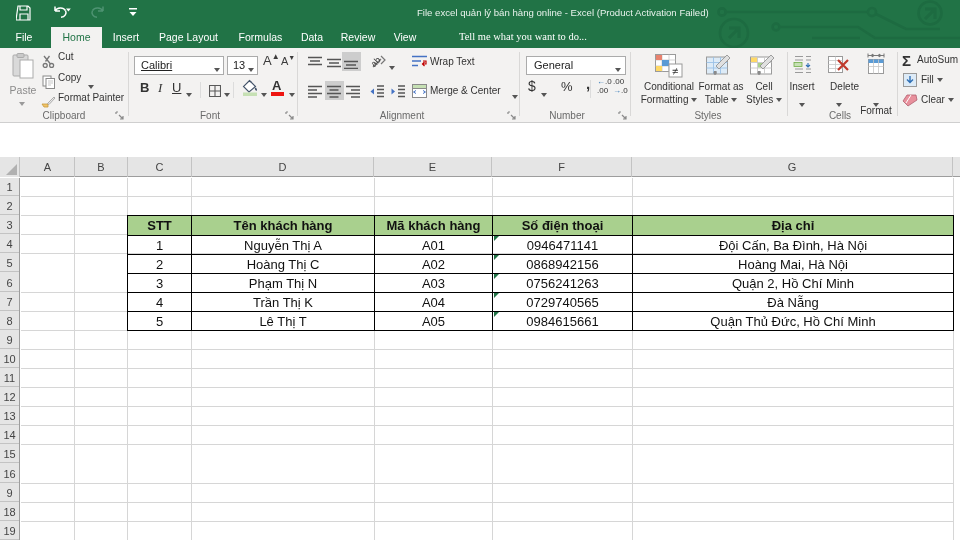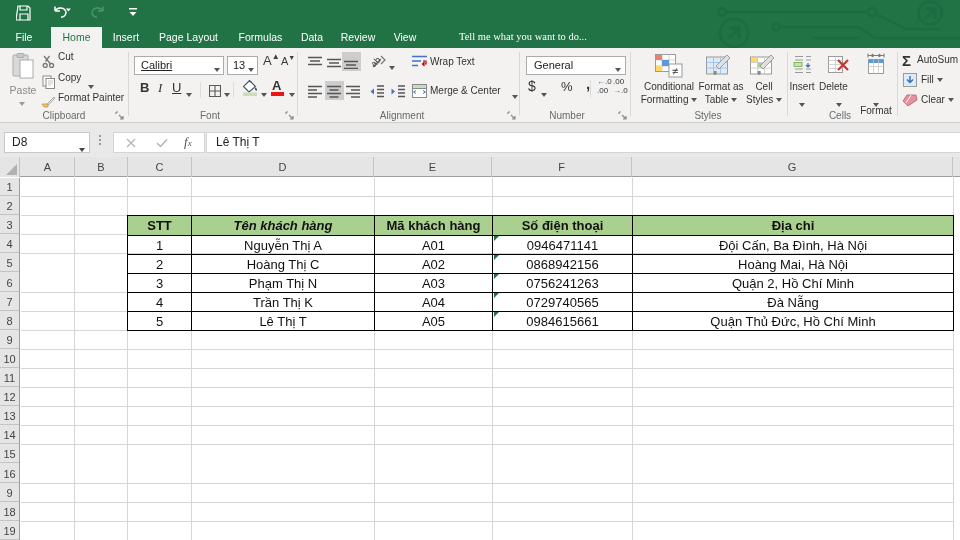--- a/index.html
+++ b/index.html
@@ -66,20 +66,21 @@
       <path d="M20 7 l3 3.5 l3 -3.5 z" fill="#fff" transform="translate(-2,-2) scale(0.8)"></path>
     </svg>
     <svg class="abs" style="left:88px;top:5px" width="18" height="16" viewBox="0 0 18 16">
       <path d="M15 6 C13 2.5 7 1.5 4.5 5.5 M15 6 L15 1.5 M15 6 L10 6" fill="none" stroke="#4e9372" stroke-width="1.5"></path>
       <path d="M4.5 5.5 c-1.5 3 0.5 6.5 4.5 6.8" fill="none" stroke="#4e9372" stroke-width="1.5"></path>
     </svg>
     <svg class="abs" style="left:128px;top:8px" width="10" height="10" viewBox="0 0 10 10">
       <rect x="1" y="0" width="8" height="1.5" fill="#fff"></rect>
       <path d="M1.5 4 l3.5 4 l3.5 -4 z" fill="#fff"></path>
     </svg>
+    <div id="title">File excel quản lý bán hàng online - Excel (Product Activation Failed)</div>
   </div>
 
   <svg class="abs" style="left:700px;top:0;" width="260" height="48" viewBox="0 0 260 48">
     <g stroke="#1d6b41" stroke-width="2.6" fill="none">
       <circle cx="22" cy="12" r="3.6"></circle>
       <path d="M26 12 L168 12"></path>
       <circle cx="172" cy="12" r="4"></circle>
       <path d="M176 14 L206 29 L240 29"></path>
       <circle cx="76" cy="27" r="3.4"></circle>
       <path d="M80 27 L158 27 L175 38 L260 38"></path>
@@ -282,21 +283,21 @@
       <path d="M2 13 h8 M2 16.5 h8 M13 13 h5 M13 16.5 h5" stroke="#9a9a9a" stroke-width="1"></path>
       <path d="M15 7 l0 4 M13 9 l2 2 l2 -2" stroke="#2f6fb5" stroke-width="1.1" fill="none"></path>
     </svg>
     <div class="rtext" style="left:782px;top:33px;width:40px;text-align:center;">Insert</div>
     <div class="abs" style="left:799px;top:50px;"><span class="darr"></span></div>
     <svg class="ricon" style="left:828px;top:8px" width="22" height="17" viewBox="0 0 22 17">
       <rect x="0.5" y="0.5" width="14" height="16" fill="#fff" stroke="#9a9a9a"></rect>
       <path d="M0.5 4.5 h14 M0.5 8.5 h14 M0.5 12.5 h14 M7.5 0.5 v16" stroke="#c8c8c8" stroke-width="0.8"></path>
       <path d="M10 4 L20 14 M20 4 L10 14" stroke="#c0392b" stroke-width="2.2"></path>
     </svg>
-    <div class="rtext" style="left:819px;top:33px;width:40px;text-align:left;">Delete</div>
+    <div class="rtext" style="left:819px;top:33px;width:40px;text-align:right;">Delete</div>
     <div class="abs" style="left:836px;top:50px;"><span class="darr"></span></div>
     <svg class="ricon" style="left:865px;top:5px" width="22" height="21" viewBox="0 0 22 21">
       <path d="M3 2.5 h16 M3 0.5 v4 M19 0.5 v4 M6 2.5 l2 -1.5 v3 z M16 2.5 l-2 -1.5 v3 z" stroke="#777" stroke-width="1" fill="#777"></path>
       <rect x="3.5" y="6.5" width="15" height="14" fill="#fff" stroke="#9a9a9a"></rect>
       <rect x="3.5" y="6.5" width="15" height="3.5" fill="#5b9bd5"></rect>
       <path d="M3.5 13.5 h15 M8.5 6.5 v14 M13.5 6.5 v14" stroke="#c8c8c8" stroke-width="0.8"></path>
     </svg>
     <div class="rtext" style="left:856px;top:37px;width:40px;text-align:center;margin-top:20px;">Format</div>
     <div class="abs" style="left:873px;top:50px;"><span class="darr"></span></div>
 
@@ -307,35 +308,20 @@
       <path d="M7 3 v6 M4 6.5 l3 3 l3 -3" stroke="#2f6fb5" stroke-width="1.4" fill="none"></path>
     </svg>
     <div class="rtext" style="left:921px;top:26px;">Fill <span class="darr"></span></div>
     <svg class="ricon" style="left:902px;top:46px" width="16" height="13" viewBox="0 0 16 13">
       <path d="M5 1 L14 1 L15 6 L6 12 L1 7 Z" fill="#e8909c" stroke="#b06070" stroke-width="0.8"></path>
       <path d="M9 1 L4 9" stroke="#fff" stroke-width="1"></path>
     </svg>
     <div class="rtext" style="left:921px;top:46px;">Clear <span class="darr"></span></div>
   </div>
 
-  <div id="fbar">
-    <div id="namebox">D8</div>
-    <div class="abs" style="left:79px;top:17px;"><span class="darr" style="border-top-color:#444;"></span></div>
-    <div class="abs" style="left:99px;top:12px;width:2px;height:2px;background:#9a9a9a;box-shadow:0 4px 0 #9a9a9a,0 8px 0 #9a9a9a;"></div>
-    <div id="fxbox">
-      <svg class="abs" style="left:12px;top:5px" width="10" height="10">
-          <path d="M1 1 L9 9 M9 1 L1 9" stroke="#b5b5b5" stroke-width="1.4"></path>
-        </svg>
-      <svg class="abs" style="left:42px;top:5px" width="12" height="10">
-          <path d="M1 5 L4.5 8.5 L11 1.5" stroke="#b5b5b5" stroke-width="1.5" fill="none"></path>
-        </svg>
-      <div class="abs" style="left:70px;top:1px;font-size:13px;font-style:italic;font-family:'Liberation Serif',serif;color:#555;">f<span style="font-size:9px;">x</span></div>
-    </div>
-    <div id="finput">Lê Thị T</div>
-  </div>
 
   <div id="sheet">
     <div id="colheads">
       <div class="ch" style="left:21px;  width:54px;">A</div>
       <div class="ch" style="left:75px;  width:53px;">B</div>
       <div class="ch" style="left:128px; width:64px;">C</div>
       <div class="ch" style="left:192px; width:182px;">D</div>
       <div class="ch" style="left:374px; width:118px;">E</div>
       <div class="ch" style="left:492px; width:140px;">F</div>
       <div class="ch" style="left:632px; width:321px;">G</div>
@@ -368,21 +354,21 @@
     <div class="vline" style="left:191px;"></div>
     <div class="vline" style="left:374px;"></div>
     <div class="vline" style="left:492px;"></div>
     <div class="vline" style="left:632px;"></div>
     <div class="vline" style="left:953px;"></div>
 
     <table id="dtable" cellspacing="0">
       <tbody>
           <tr class="hdr">
         <td style="width:64px;">STT</td>
-        <td style="width:183px;font-style:italic;">Tên khách hàng</td>
+        <td style="width:183px;">Tên khách hàng</td>
         <td style="width:118px;">Mã khách hàng</td>
         <td style="width:140px;">Số điện thoại</td>
         <td style="width:321px;">Địa chỉ</td>
       </tr>
       <tr>
             <td>1</td>
             <td>Nguyễn Thị A</td>
             <td>A01</td>
             <td>0946471141</td>
             <td>Đội Cấn, Ba Đình, Hà Nội</td>

